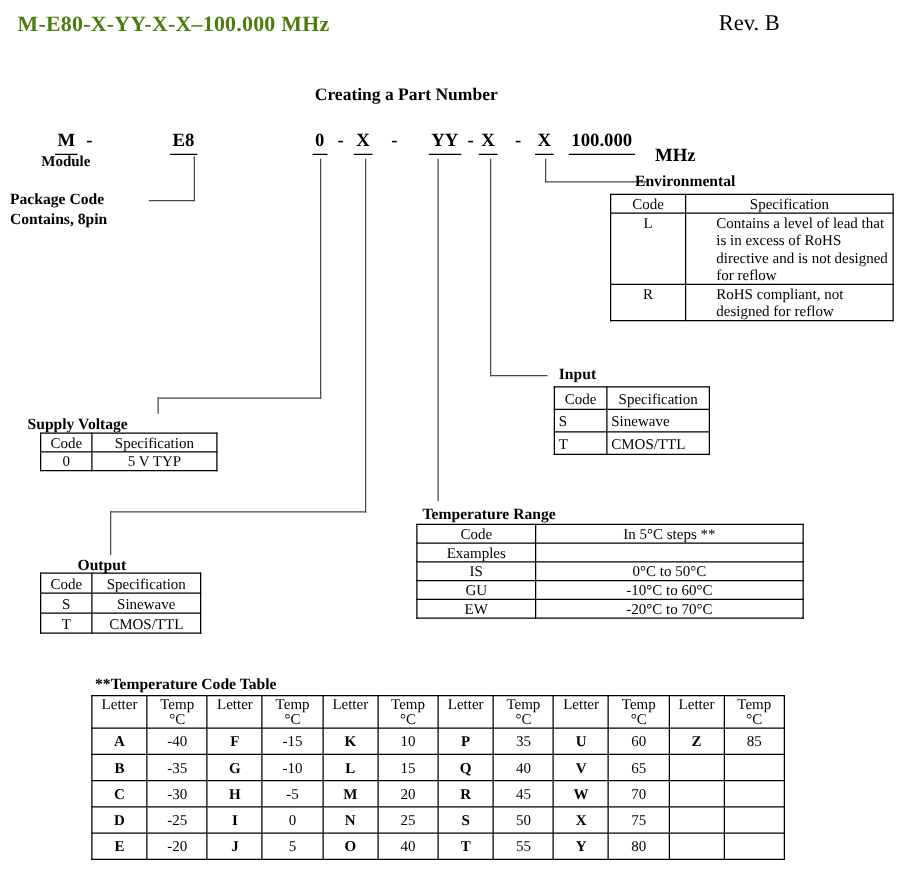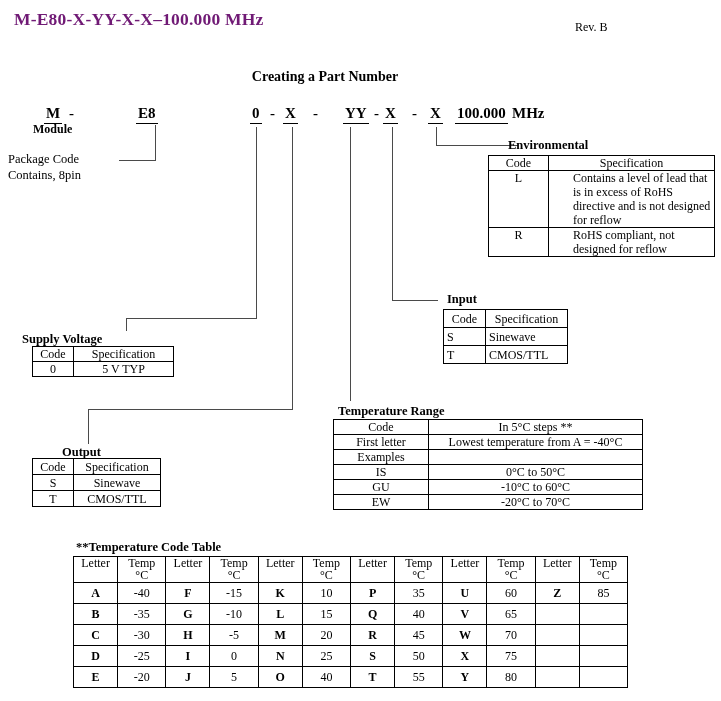--- a/index.html
+++ b/index.html
@@ -3,28 +3,28 @@
 <meta charset="utf-8">
 <style>
   html,body{margin:0;padding:0;background:#fff;}
   #page{
     position:relative; width:721px; height:701px; background:#ffffff;
     font-family:"Liberation Serif","DejaVu Serif",serif; color:#000;
     overflow:hidden;
   }
   .abs{position:absolute;}
   
-  .doc-title{left:14px; top:9px; font-size:17.5px; font-weight:bold; color:#701a75; letter-spacing:0.2px;}
-  .rev{left:575px; top:20px; font-size:12px;}
+  .doc-title{left:14px; top:9px; font-size:17.5px; font-weight:bold; color:#4d7c0f; letter-spacing:0.2px;}
+  .rev{left:575px; top:8px; font-size:18px;}
   .heading{left:0; top:69px; width:650px; text-align:center; font-size:14px; font-weight:bold;}
   
   .pn{position:absolute; top:104px; font-size:15px; font-weight:bold; line-height:18px; white-space:nowrap;}
   .pn.u{border-bottom:1.5px solid #000; padding:0 2px 1px 2px;}
   .module-label{left:33px; top:122px; font-size:12px; font-weight:bold;}
-  .package-label{left:8px; top:151px; font-size:12.5px; font-weight:normal; line-height:16px;}
+  .package-label{left:8px; top:151px; font-size:12.5px; font-weight:bold; line-height:16px;}
   
   .line-v{position:absolute; width:1px; background:#4a4a4a;}
   .line-h{position:absolute; height:1px; background:#4a4a4a;}
   
   .tbl-title{position:absolute; font-size:12.5px; font-weight:bold; white-space:nowrap;}
   table.doc{position:absolute; border-collapse:collapse; font-size:12px; table-layout:fixed; line-height:14px;}
   table.doc th, table.doc td{border:1px solid #000; padding:0 3px; overflow:hidden;}
   table.doc th{font-weight:normal; text-align:center;}
   
   .tbl-env td:first-child{text-align:center; vertical-align:top;}
@@ -62,21 +62,21 @@
   <span class="pn u" style="left:250px;">0</span>
   <span class="pn" style="left:270px;">-</span>
   <span class="pn u" style="left:283px;">X</span>
   <span class="pn" style="left:313px;">-</span>
   <span class="pn u" style="left:343px;">YY</span>
   <span class="pn" style="left:374px;">-</span>
   <span class="pn u" style="left:383px;">X</span>
   <span class="pn" style="left:412px;">-</span>
   <span class="pn u" style="left:428px;">X</span>
   <span class="pn u" style="left:455px;">100.000</span>
-  <span class="pn" style="left:512px;">MHz</span>
+  <span class="pn" style="left:524px;margin-top:12px;">MHz</span>
 
   <div class="abs module-label">Module</div>
   <div class="abs package-label">
     <div>Package Code</div>
     <div>Contains, 8pin</div>
   </div>
 
   <div class="line-v" style="left:155px; top:125px; height:36px;"></div>
   <div class="line-h" style="left:119px; top:160px; width:37px;"></div>
 
@@ -191,24 +191,20 @@
   <div class="tbl-title" style="left:338px; top:404px;">Temperature Range</div>
   <table class="doc tbl-tr" style="left:333px; top:419px; width:309px;">
     <colgroup>
         <col style="width:95px;">
         <col style="width:214px;">
       </colgroup>
     <tbody>
         <tr>
           <td>Code</td>
           <td>In 5°C steps **</td>
-        </tr>
-        <tr>
-          <td>First letter</td>
-          <td>Lowest temperature from A = -40°C</td>
         </tr>
         <tr>
           <td>Examples</td>
           <td></td>
         </tr>
         <tr>
           <td>IS</td>
           <td>0°C to 50°C</td>
         </tr>
         <tr>

